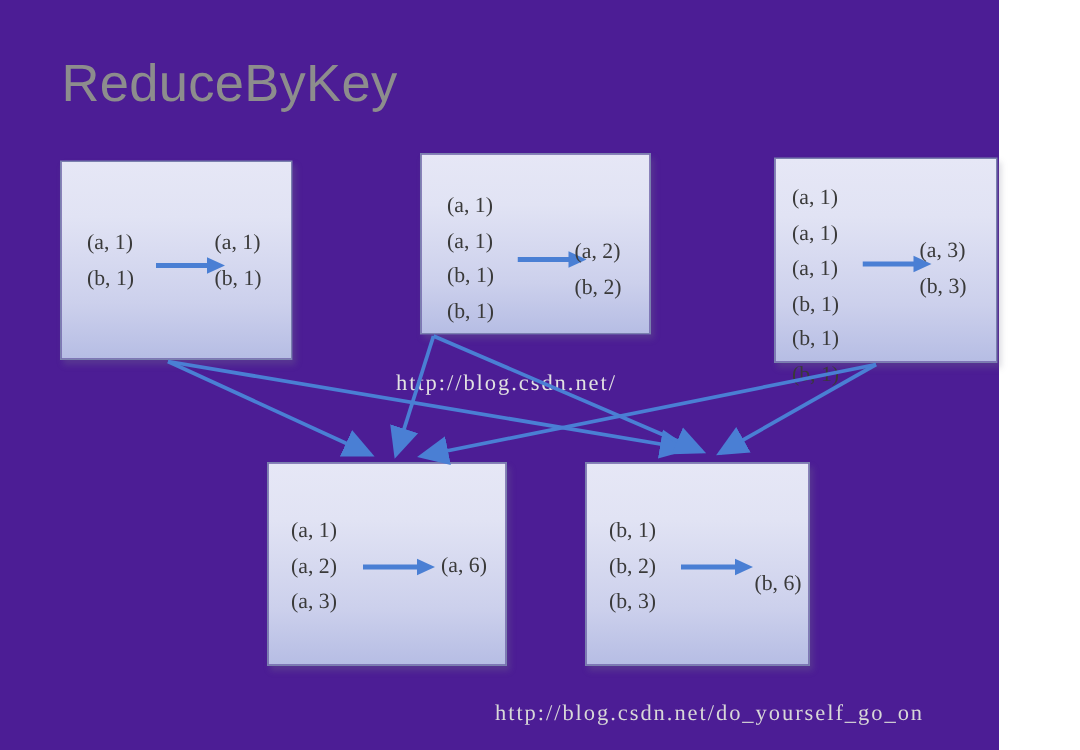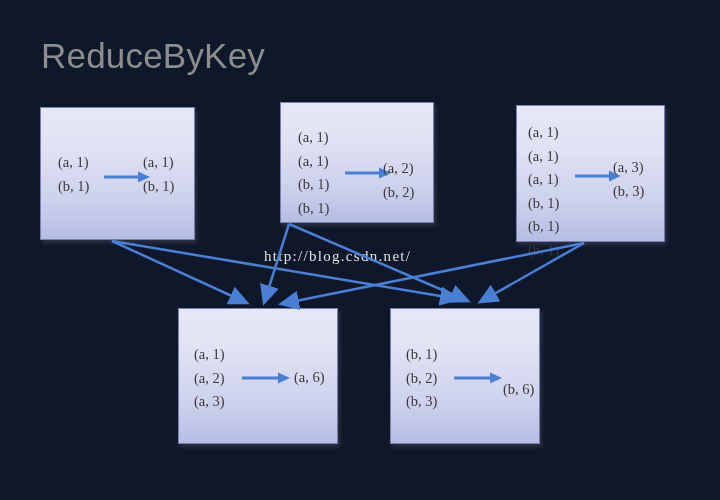--- a/index.html
+++ b/index.html
@@ -8,23 +8,23 @@
   }
   body {
     width: 720px;
     height: 500px;
     background: #ffffff;
     font-family: "Liberation Sans", sans-serif;
     overflow: hidden;
   }
   #stage {
     position: relative;
-    width: 720px;
+    width: 666px;
     height: 500px;
-    background: #0f172a;
+    background: #4c1d95;
   }
 
   
   #page-title {
     position: absolute;
     left: 41px;
     top: 36px;
     font-size: 35px;
     font-weight: 300;
     letter-spacing: 0.2px;
@@ -189,14 +189,15 @@
       <path d="M112,241 L458,299"></path>
 
       <path d="M289,224 L264,303"></path>
       <path d="M289,224 L468,301"></path>
 
       <path d="M584,243 L281,304"></path>
       <path d="M584,243 L480,302"></path>
     </g>
   </svg>
 
+  <div class="watermark" id="watermark-bottom">http://blog.csdn.net/do_yourself_go_on</div>
 
 </div>
 
 </body></html>

